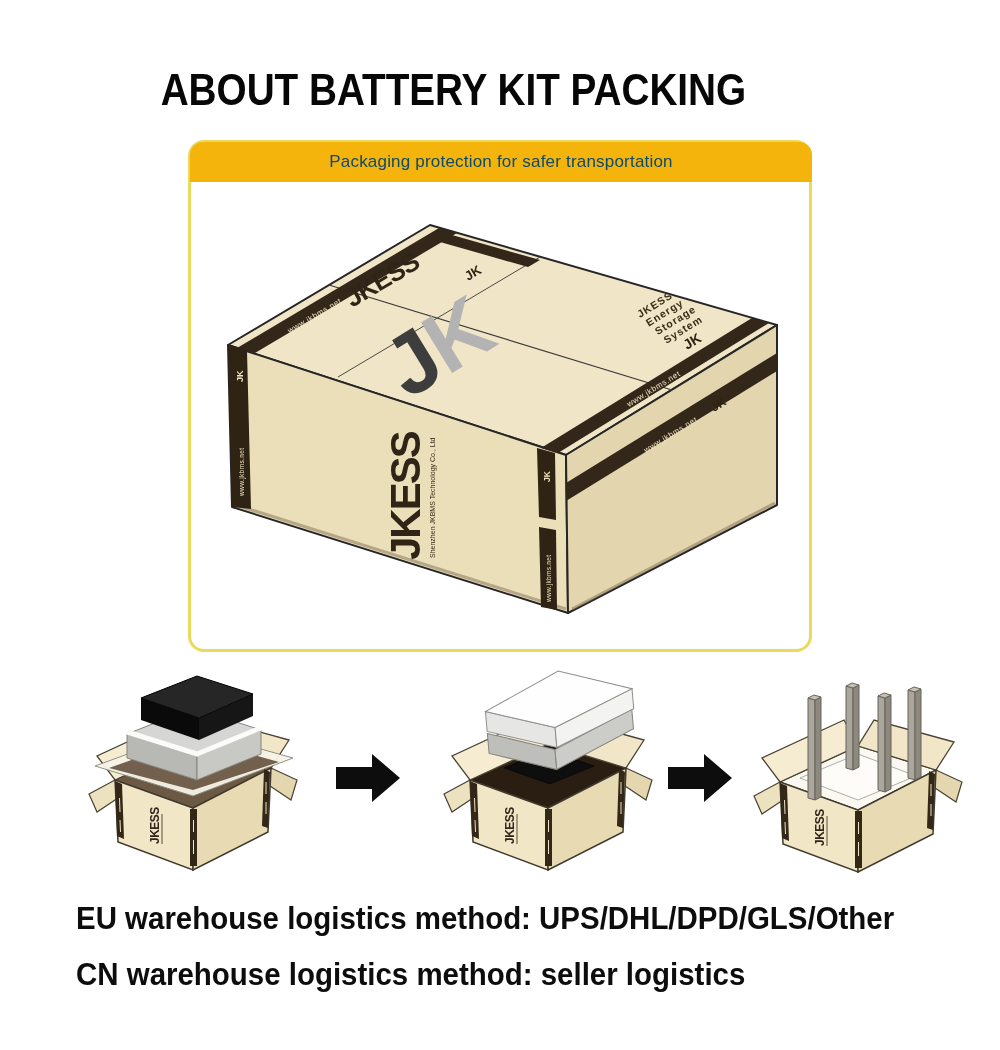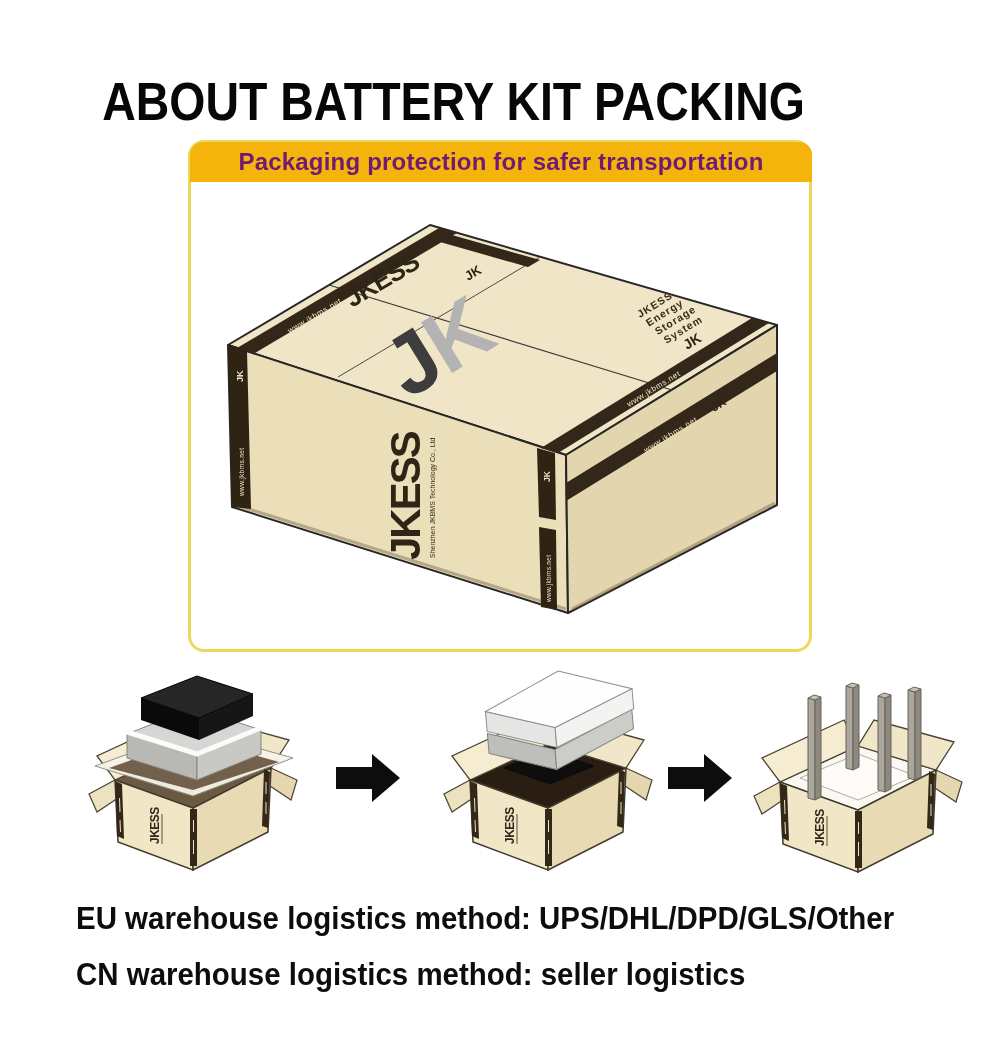--- a/index.html
+++ b/index.html
@@ -2,32 +2,32 @@
 <html><head>
 <meta charset="utf-8">
 <style>
   html,body{margin:0;padding:0;}
   body{
     width:1000px;height:1050px;position:relative;background:#ffffff;
     font-family:"Liberation Sans", sans-serif;overflow:hidden;
   }
   .title{
     position:absolute;top:34px;left:0;width:906px;text-align:center;
-    font-size:54px;font-weight:bold;color:#070707;letter-spacing:0px;white-space:nowrap;
+    font-size:45px;font-weight:bold;color:#070707;letter-spacing:0px;white-space:nowrap;
   }
   .title span{display:inline-block;transform:scaleX(.86);transform-origin:center;}
   .panel{
     position:absolute;left:188px;top:140px;width:624px;height:512px;
     box-sizing:border-box;border:3px solid #EBD95B;border-radius:16px;background:#ffffff;
   }
   .panel-header{
     position:absolute;left:-1px;top:-1px;width:622px;height:40px;
     background:#F4B40B;border-radius:13px 13px 0 0;
     display:flex;align-items:center;justify-content:center;
-    font-size:24px;font-weight:bold;color:#701a75;letter-spacing:.2px;
+    font-size:17px;font-weight:normal;color:#0c4a6e;letter-spacing:.2px;
   }
   svg.art{position:absolute;left:0;top:0;}
   .footer-line{
     position:absolute;left:76px;font-size:31px;font-weight:bold;color:#0d0d0d;
     white-space:nowrap;transform:scaleX(.95);transform-origin:left center;letter-spacing:0;
   }
   .footer-line.eu{top:901px;}
   .footer-line.cn{top:957px;}
 </style>
 </head>

